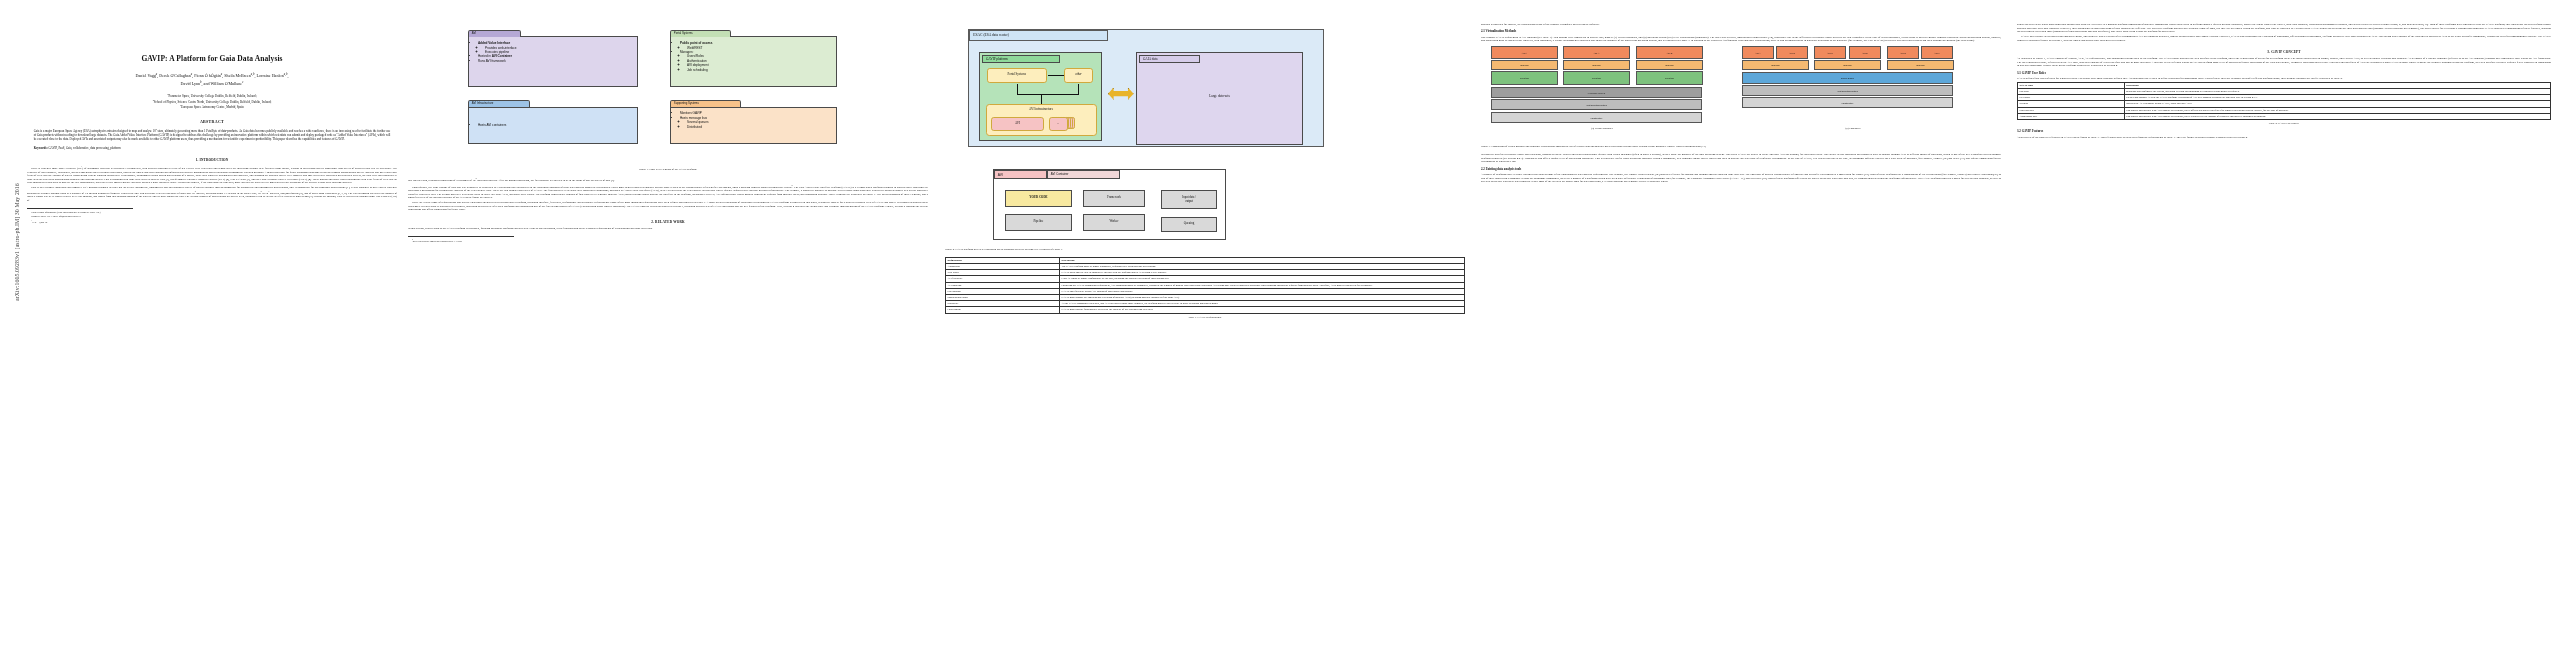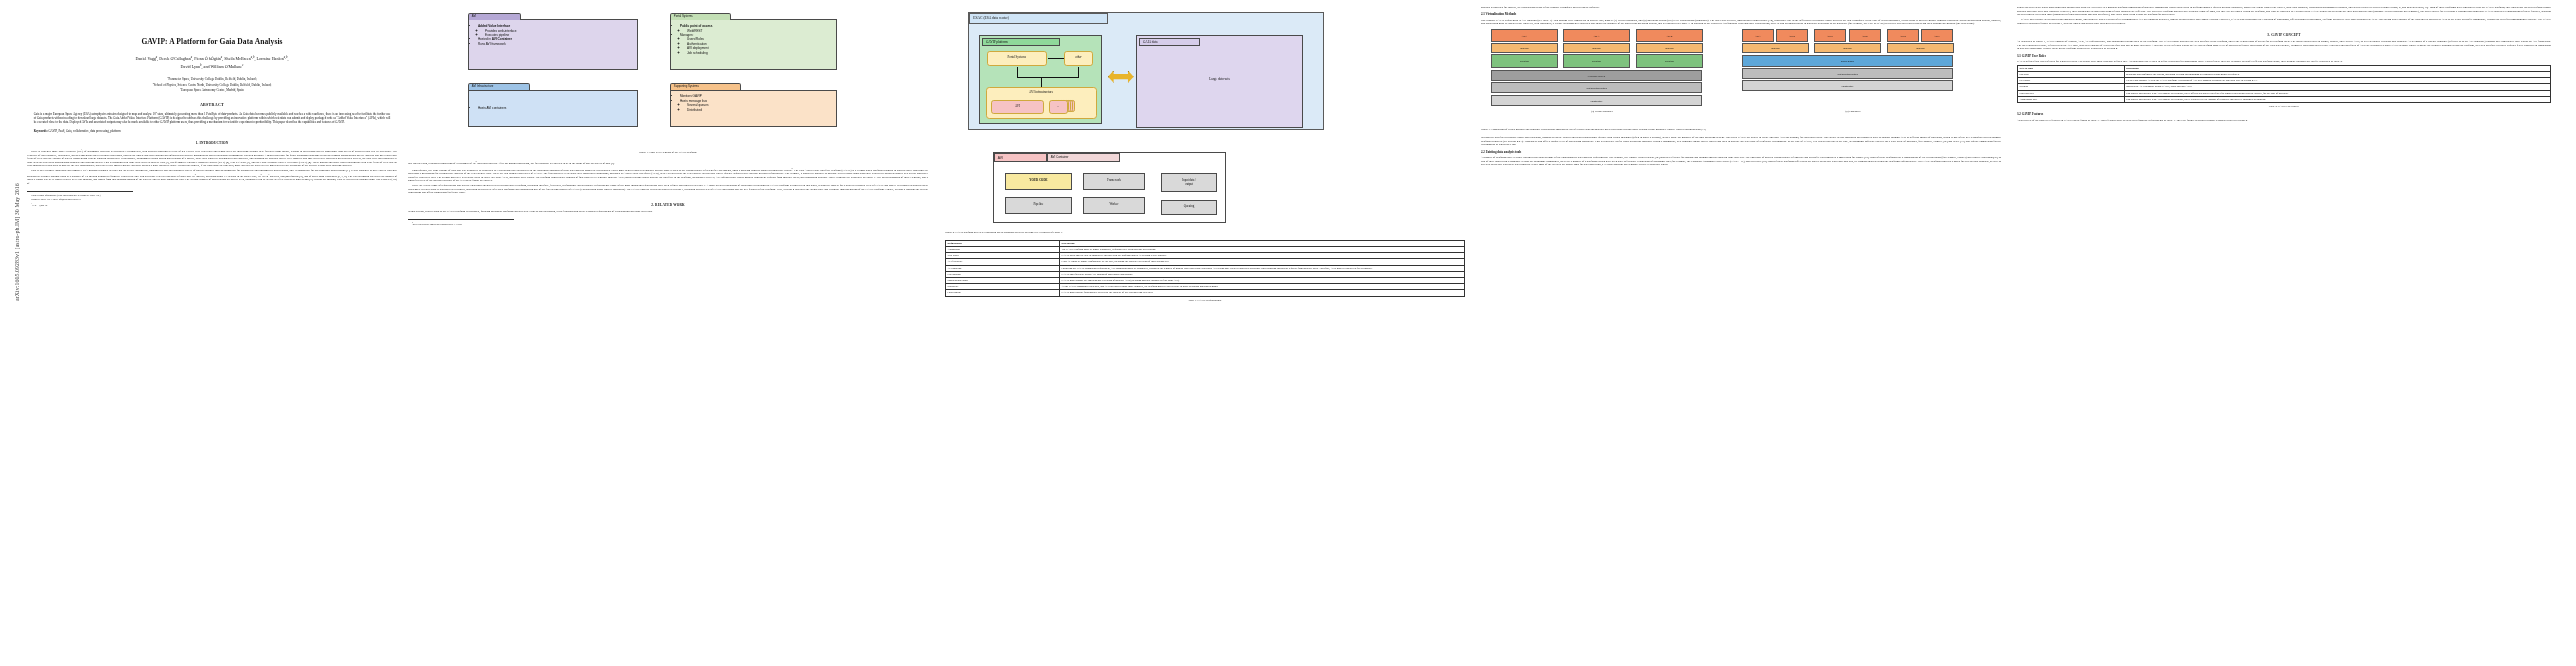--- a/index.html
+++ b/index.html
@@ -23,21 +23,21 @@
     transform-origin:center center;
     font-family:"Liberation Serif", serif;
     font-size:5.8px;
     color:#444;
     letter-spacing:0.1px;
     white-space:nowrap;
     text-align:center;
   }
 
   
-  .col { position:absolute; top:6px; font-size:2.8px; line-height:1.28; text-align:justify; }
+  .col { position:absolute; top:23px; font-size:2.8px; line-height:1.28; text-align:justify; }
   #col1 { left:27px;   width:370px; }
   #col2 { left:408px;  width:520px; }
   #col3 { left:945px; width:520px; }
   #col4 { left:1481px; width:520px; }
   #col5 { left:2017px; width:534px; }
 
   .col p { margin:0 0 1.3px 0; text-indent:3.9px; }
   .col p.noindent { text-indent:0; }
 
   

